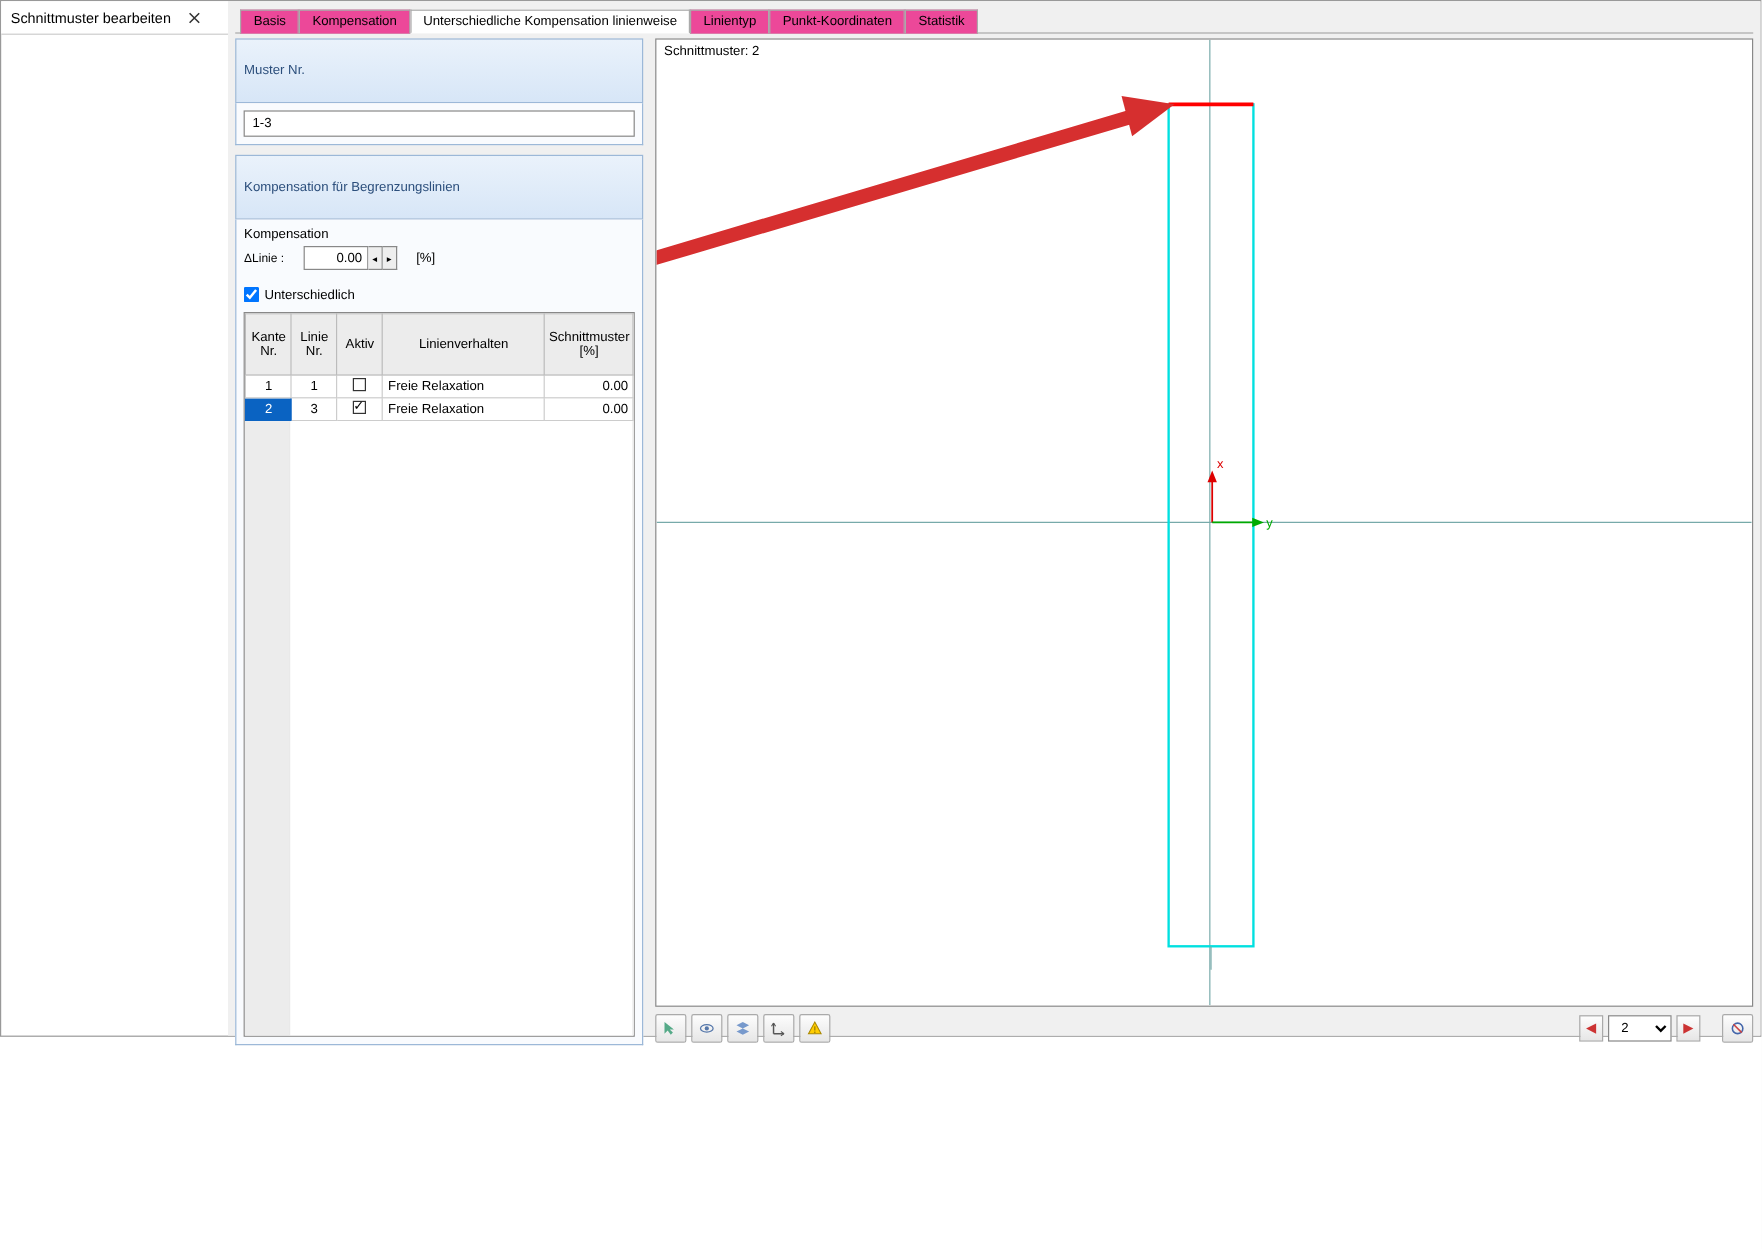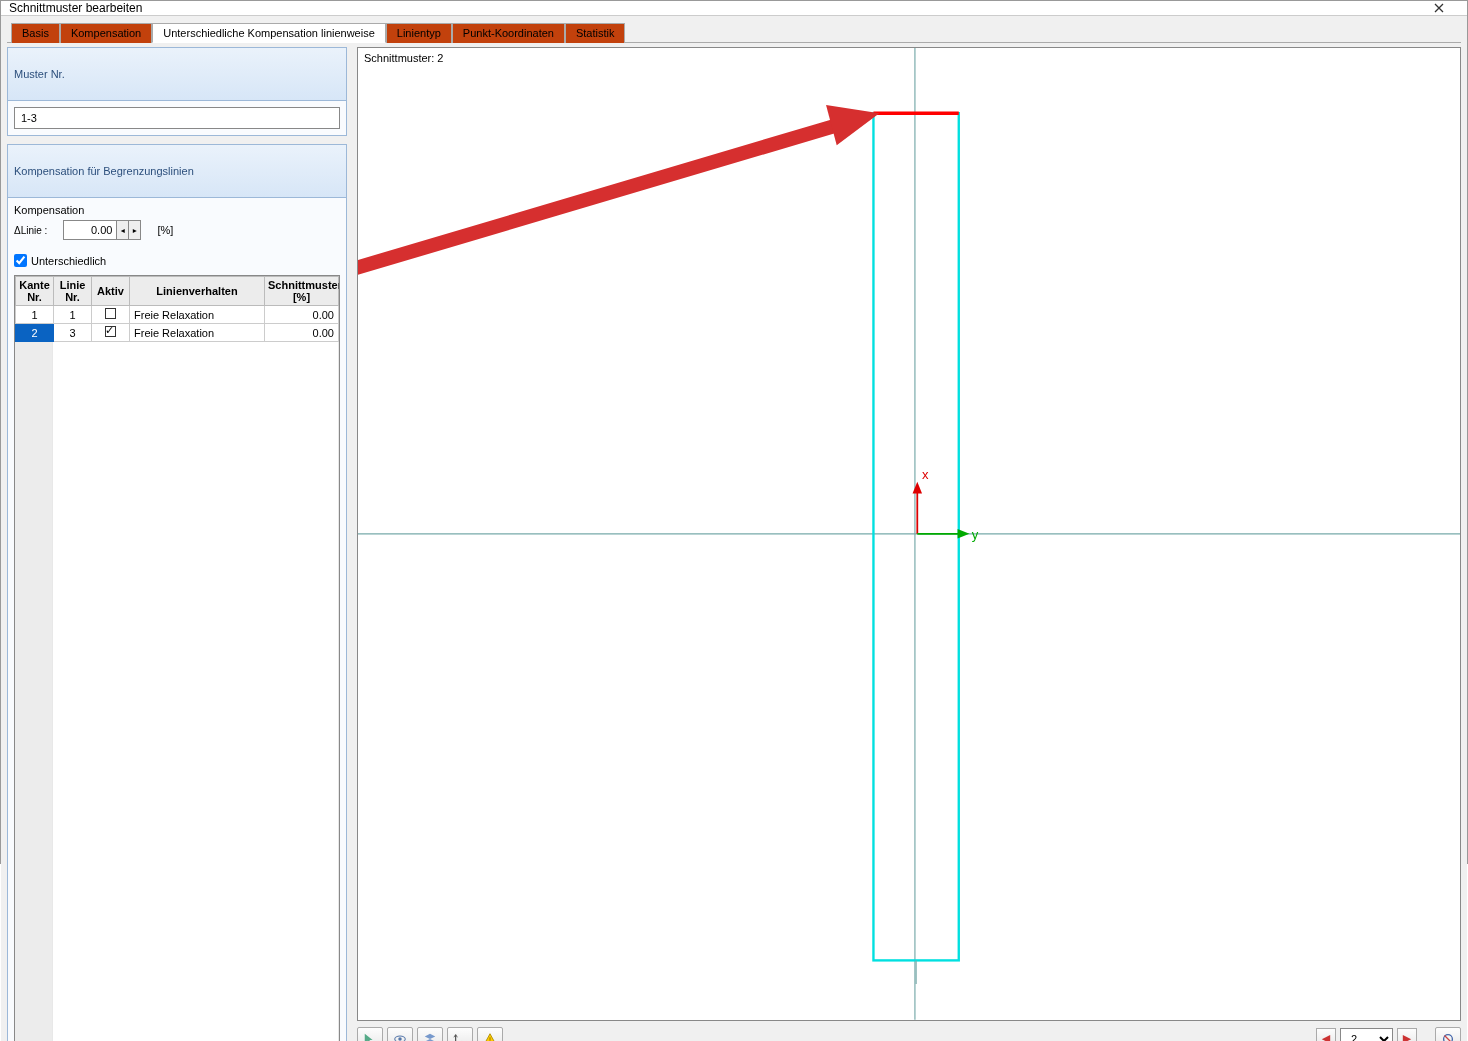--- a/index.html
+++ b/index.html
@@ -1,27 +1,27 @@
 <!DOCTYPE html>
 <html><head>
 <meta charset="utf-8">
 <style>
 * { box-sizing: border-box; margin: 0; padding: 0; font-family: "Segoe UI", Tahoma, sans-serif; font-size: 11px; }
 html, body { width: 1468px; height: 1041px; background: #fff; overflow: hidden; }
 
-.window { width: 1468px; height: 864px; display: flex; flex-direction: column; border: 1px solid #999; }
+.window { width: 1468px; height: 864px; display: flex; flex-direction: row; border: 1px solid #999; }
 
 .titlebar { height: 28px; display: flex; align-items: center; padding: 0 8px; border-bottom: 1px solid #ccc; background: #fff; }
 .titlebar-title { flex: 1; font-size: 12px; }
 .close-btn { width: 40px; height: 100%; display: flex; align-items: center; justify-content: center; cursor: pointer; }
 
 .dialog-body { flex: 1; display: flex; flex-direction: column; background: #f0f0f0; padding: 6px 6px 0 6px; }
 
 .tabstrip { display: flex; gap: 0; border-bottom: 1px solid #aaa; padding-left: 4px; }
-.tab { padding: 3px 10px; border: 1px solid #aaa; border-bottom: none; background: #c2410c; position: relative; top: 1px; cursor: pointer; }
+.tab { padding: 3px 10px; border: 1px solid #aaa; border-bottom: none; background: #ec4899; position: relative; top: 1px; cursor: pointer; }
 .tab.active { background: #fff; border-bottom: 1px solid #fff; }
 
 .content { flex: 1; display: flex; gap: 10px; padding: 4px 0 6px 0; }
 
 .left-panel { width: 340px; display: flex; flex-direction: column; background: #f0f0f0; }
 
 .group-header { background: linear-gradient(#eaf2fb,#d7e6f7); border: 1px solid #9cb8d8; color: #2c4f7c; padding: 20px 6px; font-size: 11px; }
 .muster-box { border: 1px solid #9cb8d8; border-top: none; padding: 6px; background: #f9fbfe; margin-bottom: 8px; }
 .muster-input { width: 100%; height: 22px; border: 1px solid #888; padding: 2px 6px; background: #fff; }
 
@@ -29,21 +29,21 @@
 .komp-row { display: flex; align-items: center; gap: 16px; margin-top: 4px; }
 .delta-label { font-size: 10px; }
 .spin-wrap { display: flex; align-items: center; }
 .spin-input { width: 54px; height: 20px; border: 1px solid #888; text-align: right; padding-right: 4px; }
 .spin-btns { display: flex; flex-direction: row; }
 .spin-btn { width: 12px; height: 20px; border: 1px solid #888; border-left: none; background: #eee; display:flex;align-items:center;justify-content:center;font-size:8px; cursor:pointer;}
 .check-row { display: flex; align-items: center; gap: 4px; margin-top: 14px; margin-bottom: 8px; }
 
 .grid-wrap { border: 1px solid #888; background: #fff; flex:1; margin-top:0; overflow:hidden; display:flex; flex-direction:column;}
 table.data { border-collapse: collapse; width: 100%; table-layout: fixed; }
-table.data th { background: #ececec; border: 1px solid #bbb; font-weight: bold; padding: 2px 3px; font-size: 10.5px; height:14px;}
+table.data th { background: #ececec; border: 1px solid #bbb; font-weight: normal; padding: 13px 3px; font-size: 10.5px; height:14px;}
 table.data td { border: 1px solid #ccc; padding: 2px 4px; height: 15px; font-size: 11px; background:#fff;}
 table.data tr.sel td.rowhead { background: #0a63c2; color:#fff; border-color:#0a63c2;}
 td.rowhead { background:#ececec; text-align:center;}
 td.num { text-align:center; }
 td.val { text-align:right; padding-right:6px;}
 .checkbox-cell { text-align:center; }
 .mini-check { display:inline-block; width:11px; height:11px; border:1px solid #333; background:#fff; position:relative;}
 .mini-check.checked::after { content:"✓"; position:absolute; top:-3px; left:-1px; font-size:11px;}
 .grid-filler{flex:1; background:#fff; border-top:none;}
 .grid-filler-cols{display:flex;height:100%;}

